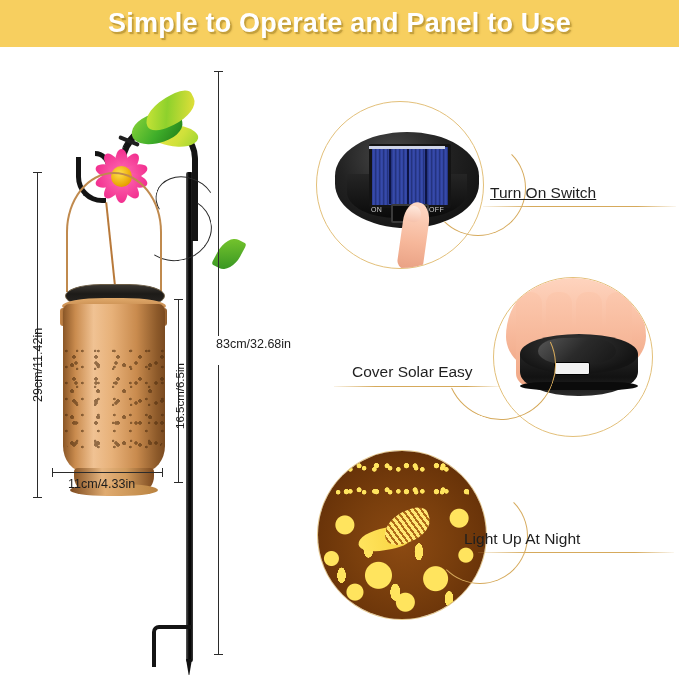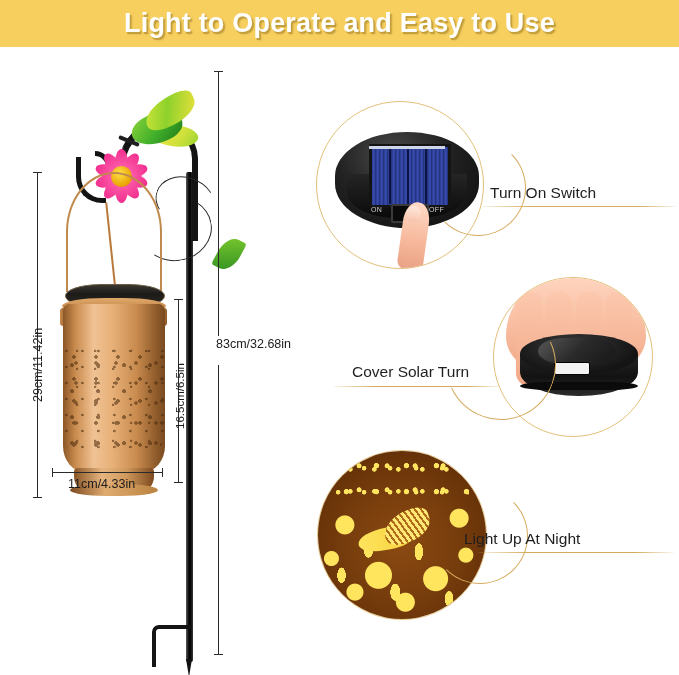--- a/index.html
+++ b/index.html
@@ -546,21 +546,21 @@
       radial-gradient(ellipse 6px 12px at 60% 60%, #ffe45e 70%, transparent 72%),
       radial-gradient(ellipse 7px 12px at 46% 84%, #ffe45e 70%, transparent 72%),
       radial-gradient(ellipse 6px 11px at 78% 88%, #ffe45e 70%, transparent 72%),
       radial-gradient(ellipse 6px 11px at 14% 74%, #ffe45e 70%, transparent 72%);
   }
 </style>
 </head>
 <body>
 
 <div class="banner">
-  <span class="banner-title">Light to Operate and Easy to Use</span>
+  <span class="banner-title">Simple to Operate and Panel to Use</span>
 </div>
 
 <div class="left-panel">
 
   <div class="stake-pole"></div>
   <div class="stake-tip"></div>
   <div class="stake-foot"></div>
   <div class="hook-curve"></div>
   <div class="hook-curve-2"></div>
   <div class="hook-tip"></div>
@@ -634,38 +634,38 @@
   </div>
   <div class="c1-panel-top"></div>
   <div class="c1-switch"></div>
   <div class="c1-txt-on">ON</div>
   <div class="c1-txt-off">OFF</div>
   <div class="c1-finger"></div>
   <div class="c1-nail"></div>
 </div>
 <div class="callout-arc" style="left:430px; top:140px; width:96px; height:96px; border-color:transparent #d6aa5c #d6aa5c transparent;"></div>
 <div class="callout-line" style="left:483px; top:206px; width:193px;"></div>
-<div class="callout-label" style="left:490px; top:184px;">Turn On Switch</div>
+<div class="callout-label" style="left:490px; top:184px;text-decoration:underline;">Turn On Switch</div>
 
 <div class="circle-photo" style="left:493px; top:277px; width:160px; height:160px;">
   <div class="c2-hand">
   </div>
   <div class="finger-strip" style="left:22px;"></div>
   <div class="finger-strip" style="left:52px;"></div>
   <div class="finger-strip" style="left:82px;"></div>
   <div class="finger-strip" style="left:112px;"></div>
   <div class="c2-cap-body"></div>
   <div class="c2-cap-top"></div>
   <div class="c2-panel"></div>
   <div class="c2-switch"></div>
   <div class="c2-cap-rim"></div>
 </div>
 <div class="callout-arc" style="left:446px; top:310px; width:110px; height:110px; border-color:#d6aa5c transparent transparent #d6aa5c; transform:rotate(200deg);"></div>
 <div class="callout-line" style="left:334px; top:386px; width:166px;"></div>
-<div class="callout-label" style="left:352px; top:363px;">Cover Solar Turn</div>
+<div class="callout-label" style="left:352px; top:363px;">Cover Solar Easy</div>
 
 <div class="circle-photo" style="left:317px; top:450px; width:170px; height:170px; border-color:#e6c98c;">
   <div class="c3-glow"></div>
   <div class="c3-stars"></div>
   <div class="c3-flowers"></div>
   <div class="c3-leaves"></div>
   <div class="c3-bird">
     <div class="c3-bird-body"></div>
     <div class="c3-bird-wing"></div>
   </div>

